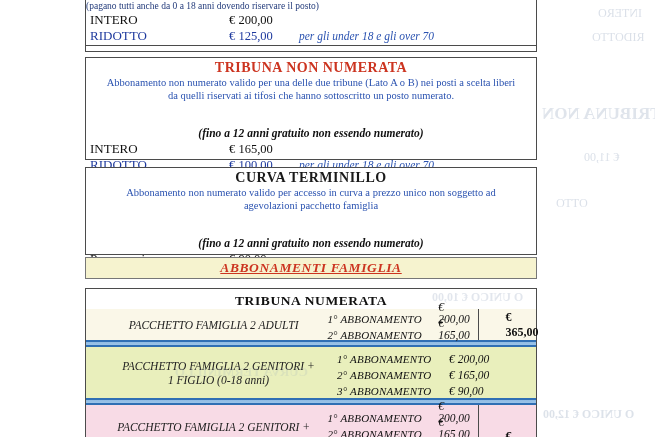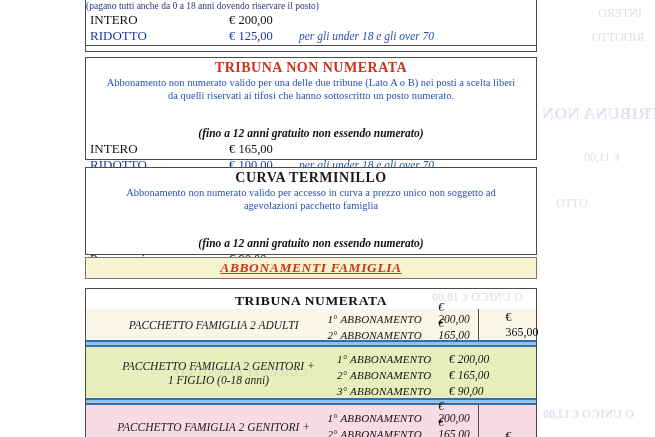--- a/index.html
+++ b/index.html
@@ -45,21 +45,21 @@
     width:237px;display:flex;flex-direction:column;justify-content:center;
     text-align:center;font-style:italic;font-size:11.5px;line-height:14px;color:#222;margin-left:14px;
   }
   .pkg-items{width:157px;display:flex;flex-direction:column;justify-content:center;}
   .item{display:flex;height:16px;align-items:flex-end;font-size:11px;font-style:italic;}
   .item .ilbl{width:112px;letter-spacing:.2px;}
   .item .iprice{font-size:11.5px;}
   .pkg-total{
     width:58px;border-left:1px solid #4b4b4b;box-sizing:border-box;
     display:flex;align-items:center;justify-content:center;
-    font-weight:normal;font-size:12px;padding-left:29px;
+    font-weight:bold;font-size:12px;padding-left:29px;
   }
   .stripe{height:7px;background:linear-gradient(#2f6fb4 0,#2f6fb4 2px,#8fbbe4 2px,#9cc4e8 5px,#2f6fb4 5px,#2f6fb4 7px);}
   .r1{height:31px;background:#faf7e8;}
   .r2{height:51px;background:#e9efbc;}
   .r3{height:128px;background:#f8dbe6;}
   .r3 .pkg-name{justify-content:flex-start;padding-top:15px;}
   .r3 .pkg-items{justify-content:flex-start;padding-top:3px;}
   .r3 .pkg-total{align-items:flex-start;padding-top:24px;}
   .ghost{
     position:absolute;transform:scaleX(-1);color:#8fa0ba;opacity:.32;

